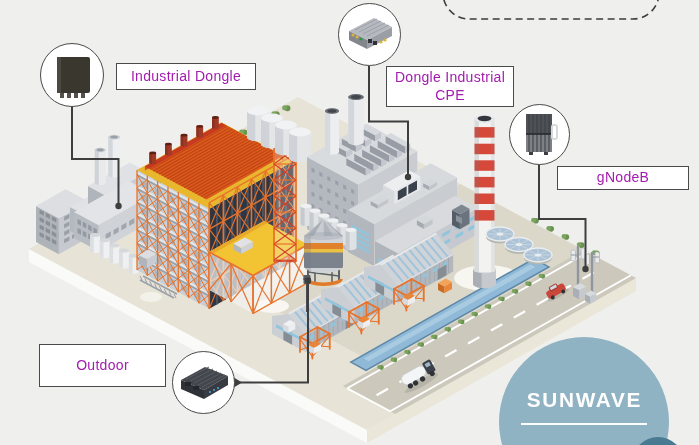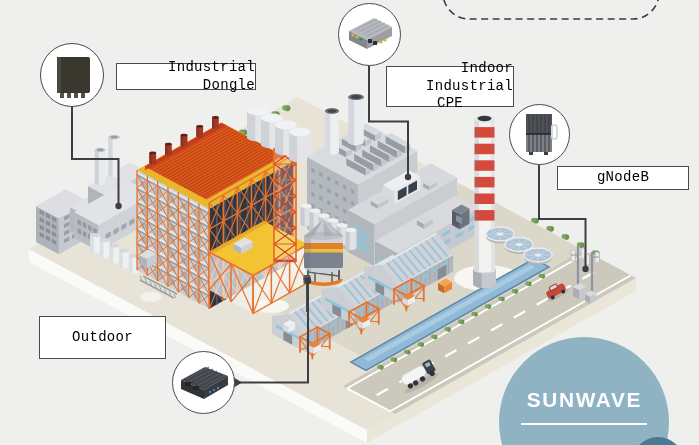--- a/index.html
+++ b/index.html
@@ -4,21 +4,21 @@
 <style>
   html,body{margin:0;padding:0;}
   .stage{position:relative;width:699px;height:445px;background:#efefee;overflow:hidden;
          font-family:"Liberation Sans", sans-serif;}
   #scene{position:absolute;left:0;top:0;}
   .callout-circle{position:absolute;border-radius:50%;background:#fff;
          border:1.7px solid #4a4a4a;box-sizing:border-box;z-index:5;}
   .callout-circle svg{position:absolute;left:0;top:0;}
   .label-box{position:absolute;background:#fff;border:1.4px solid #4a4a4a;box-sizing:border-box;
          display:flex;flex-direction:column;justify-content:center;align-items:center;
-         color:#000000;font-size:14px;letter-spacing:0.3px;line-height:1.28;z-index:6;text-align:right;font-family:Liberation Mono, monospace;}
+         color:#a21caf;font-size:14px;letter-spacing:0.3px;line-height:1.28;z-index:6;text-align:right;}
   .logo-circle{position:absolute;border-radius:50%;z-index:4;display:flex;flex-direction:column;
          align-items:center;}
   .logo-text{color:#fff;font-weight:bold;font-size:20px;letter-spacing:1.6px;
          margin-top:52px;transform:scaleX(1.04);}
   .logo-line{width:126px;height:2px;background:#fff;margin-top:11px;}
   .logo-circle-small{position:absolute;border-radius:50%;z-index:4;}
 </style>
 </head>
 <body>
 
@@ -1046,21 +1046,21 @@
         <circle cx="18" cy="33" r="1.6" fill="#d9b43a"></circle>
         <circle cx="22" cy="35" r="1.6" fill="#2f9945"></circle>
         <rect x="29" y="35" width="4" height="4" fill="#2e3238"></rect>
         <rect x="34" y="37" width="4" height="4" fill="#2e3238"></rect>
         <circle cx="42" cy="38" r="1.6" fill="#d9b43a"></circle>
         <circle cx="46" cy="36" r="1.6" fill="#d9b43a"></circle>
       </g>
     </svg>
   </div>
   <div class="label-box" style="left:386px;top:66px;width:128px;height:41px;">
-    <span>Indoor Industrial</span>
+    <span>Dongle Industrial</span>
     <span>CPE</span>
   </div>
 
   <div class="callout-circle" style="left:509px;top:104px;width:61px;height:61px;">
     <svg width="61" height="61" viewBox="0 0 61 61">
       <rect x="16" y="9" width="26" height="20" fill="#4e5156"></rect>
       <rect x="16" y="29" width="26" height="18" fill="#7d8085"></rect>
       <g stroke="#3b3e43" stroke-width="1">
         <line x1="19" y1="9" x2="19" y2="47"></line>
           <line x1="23" y1="9" x2="23" y2="47"></line>
@@ -1091,21 +1091,21 @@
           <line x1="25" y1="33" x2="48" y2="21"></line>
         <line x1="29" y1="35" x2="52" y2="23"></line>
       </g>
       <circle cx="37" cy="40" r="1.1" fill="#4aa3d8"></circle>
       <circle cx="41" cy="38" r="1.1" fill="#4aa3d8"></circle>
       <circle cx="45" cy="36" r="1.1" fill="#4aa3d8"></circle>
       <rect x="12" y="30" width="6" height="4" fill="#23262a"></rect>
       <rect x="20" y="34" width="6" height="4" fill="#23262a"></rect>
     </svg>
   </div>
-  <div class="label-box" style="left:39px;top:316px;width:127px;height:43px;">
+  <div class="label-box" style="left:39px;top:344px;width:127px;height:43px;">
     <span>Outdoor</span>
   </div>
 
   <div class="logo-circle" id="logoCircle" style="left: 499px; top: 337px; width: 170px; height: 170px; background: rgb(143, 179, 194);">
     <div class="logo-text">SUNWAVE</div>
     <div class="logo-line"></div>
   </div>
   <div class="logo-circle-small" id="logoCircleSmall" style="left: 632px; top: 437px; width: 52px; height: 52px; background: rgb(74, 122, 146);"></div>
 
 </div>

